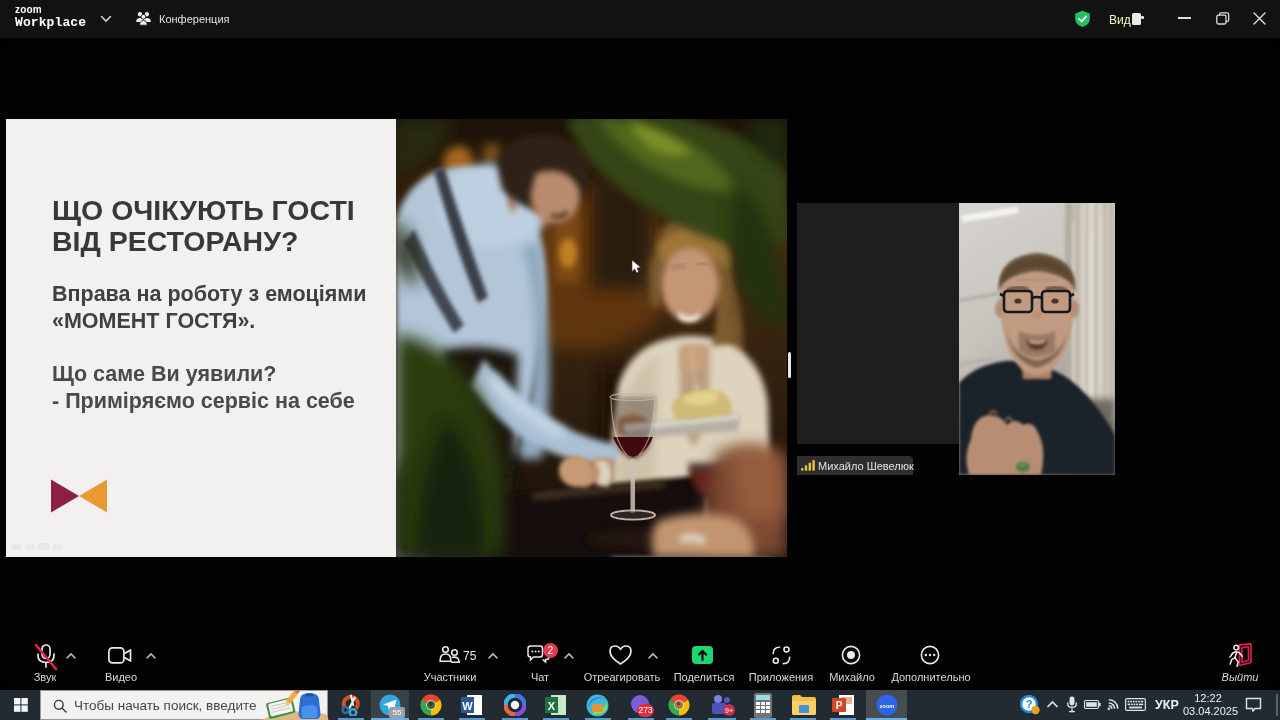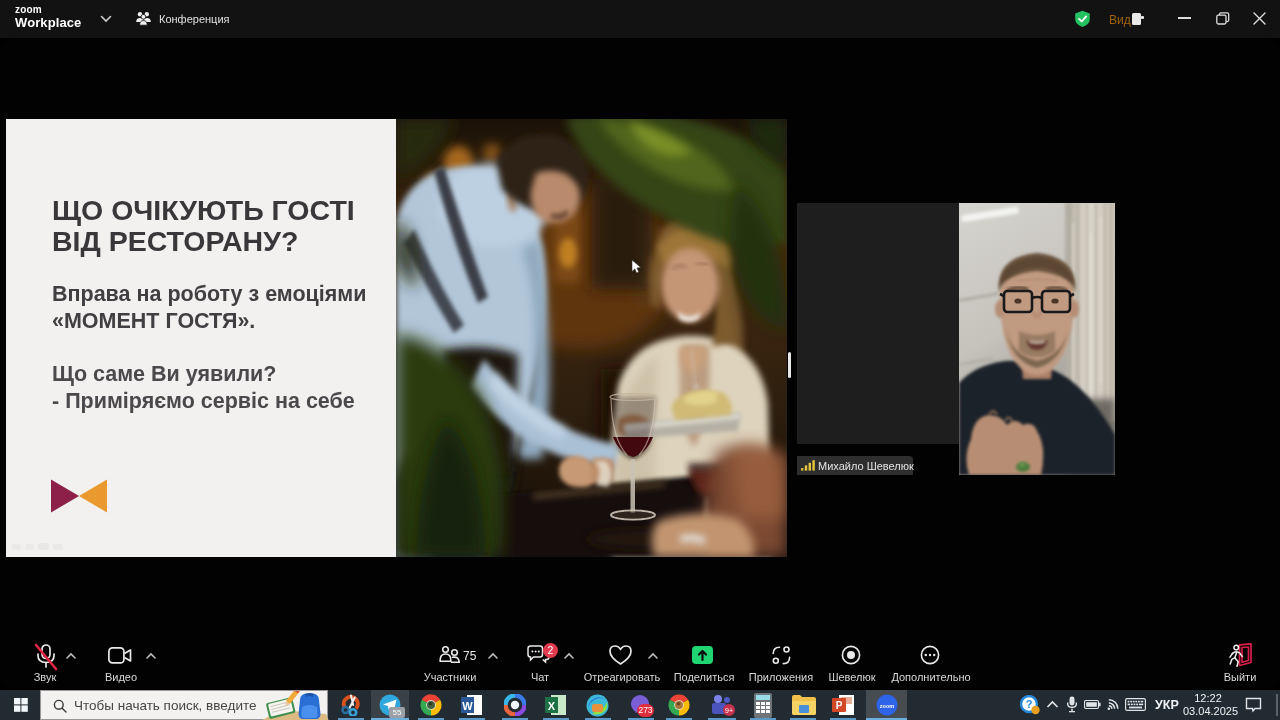--- a/index.html
+++ b/index.html
@@ -11,38 +11,38 @@
   #slide { position:absolute; left:6px; top:81px; width:781px; height:438px; background:#f2f1ef; }
   #taskbar { position:absolute; left:0; top:690px; width:1280px; height:30px; background:#222b31; }
   .tb-label { position:absolute; color:#d9d9d9; font-size:11px; white-space:nowrap; transform:translateX(-50%); }
   .caret { position:absolute; width:12px; height:8px; }
 </style>
 </head>
 <body>
 
 <div id="titlebar">
   <div class="abs" style="left:15px; top:4px; color:#fff; font-size:10px; font-weight:bold; letter-spacing:.2px;">zoom</div>
-  <div class="abs" style="left:15px; top:15px; color:#fff; font-size:13px; font-weight:bold; letter-spacing:0.1px;">Workplace</div>
+  <div class="abs" style="left:15px; top:15px; color:#fff; font-size:13px; font-weight:bold; letter-spacing:0.1px;font-family:Liberation Mono, monospace;">Workplace</div>
   <svg class="abs" style="left:100px; top:15px;" width="12" height="8" viewBox="0 0 12 8">
       <path d="M1.5 1.5 L6 6 L10.5 1.5" stroke="#cfcfcf" stroke-width="1.6" fill="none" stroke-linecap="round"></path>
     </svg>
   <svg class="abs" style="left:135px; top:10px;" width="17" height="16" viewBox="0 0 17 16" fill="#efefef">
     <circle cx="5" cy="4.2" r="2.2"></circle>
       <circle cx="11.8" cy="4.2" r="2.2"></circle>
     <path d="M1.2 12 q0-4 3.8-4 q3.8 0 3.8 4 z"></path>
       <path d="M8.2 12 q0-4 3.8-4 q3.8 0 3.8 4 z"></path>
     <circle cx="8.4" cy="6.8" r="2.4" stroke="#141414" stroke-width="0.8"></circle>
     <path d="M4.6 15.2 q0-4.6 3.8-4.6 q3.8 0 3.8 4.6 z" stroke="#141414" stroke-width="0.8"></path>
   </svg>
   <div class="abs" style="left:159px; top:13px; color:#e3e3e3; font-size:11px;">Конференция</div>
   <svg class="abs" style="left:1074px; top:10px;" width="17" height="18" viewBox="0 0 17 18">
     <path d="M8.5 0.8 L15.8 3.4 V9 q0 5.4-7.3 8 Q1.2 14.4 1.2 9 V3.4 Z" fill="#23c161"></path>
     <path d="M5 8.8 L7.7 11.4 L12.2 6.4" stroke="#fff" stroke-width="1.8" fill="none" stroke-linecap="round" stroke-linejoin="round"></path>
   </svg>
-  <div class="abs" style="left:1109px; top:13px; color:#a16207; font-size:12px;">Вид</div>
+  <div class="abs" style="left:1109px; top:13px; color:#fef9c3; font-size:12px;">Вид</div>
   <div class="abs" style="left:1132px; top:12.5px; width:9px; height:12px; background:#e9e9e9; border-radius:1.5px;"></div>
   <div class="abs" style="left:1141px; top:16px; width:3px; height:3px; background:#e9e9e9; border-radius:1px;"></div>
   <div class="abs" style="left:1178px; top:17px; width:13px; height:1.6px; background:#dedede;"></div>
   <svg class="abs" style="left:1216px; top:12px;" width="14" height="13" viewBox="0 0 14 13">
     <rect x="3.5" y="0.8" width="9.2" height="8.8" rx="1.5" fill="none" stroke="#dedede" stroke-width="1.3"></rect>
     <rect x="0.8" y="3.2" width="9.2" height="8.8" rx="1.5" fill="#131313" stroke="#dedede" stroke-width="1.3"></rect>
   </svg>
   <svg class="abs" style="left:1253px; top:12px;" width="13" height="13" viewBox="0 0 13 13">
     <path d="M1 1 L12 12 M12 1 L1 12" stroke="#dedede" stroke-width="1.4" stroke-linecap="round"></path>
   </svg>
@@ -338,21 +338,21 @@
         <circle cx="4.8" cy="15.8" r="2.5"></circle>
         <path d="M12.3 18.6 q6.3 0 6.3-6.3"></path>
       </g>
     </svg>
     <div class="tb-label" style="left:781px; top:41px;">Приложения</div>
 
     <svg class="abs" style="left:841px; top:15px;" width="20" height="20" viewBox="0 0 20 20">
       <circle cx="10" cy="10" r="8.6" stroke="#e9e9e9" stroke-width="1.6" fill="none"></circle>
       <circle cx="10" cy="10" r="4" fill="#e9e9e9"></circle>
     </svg>
-    <div class="tb-label" style="left:852px; top:41px;">Шевелюк</div>
+    <div class="tb-label" style="left:852px; top:41px;">Михайло</div>
 
     <svg class="abs" style="left:920px; top:15px;" width="20" height="20" viewBox="0 0 20 20">
       <circle cx="10" cy="10" r="8.6" stroke="#e9e9e9" stroke-width="1.6" fill="none"></circle>
       <circle cx="5.8" cy="10" r="1.2" fill="#e9e9e9"></circle>
         <circle cx="10" cy="10" r="1.2" fill="#e9e9e9"></circle>
         <circle cx="14.2" cy="10" r="1.2" fill="#e9e9e9"></circle>
     </svg>
     <div class="tb-label" style="left:931px; top:41px;">Дополнительно</div>
 
     <svg class="abs" style="left:1228px; top:13px;" width="25" height="24" viewBox="0 0 25 24">
@@ -361,21 +361,21 @@
         <path d="M14 4.5 L20.5 4 L20.5 17.5 L14 19.2 Z"></path>
       </g>
       <g stroke="#f0f0f0" stroke-width="1.5" fill="none" stroke-linecap="round" stroke-linejoin="round">
         <circle cx="8.2" cy="4.6" r="2.3"></circle>
         <path d="M4.2 10.6 q3.8-3.4 7.6-0.4 l2.4 3.2"></path>
         <path d="M8.8 9.2 l-2 5.6 l3.4 4 l-1.2 4.4"></path>
         <path d="M6.8 14.8 l-3 1.6 l-1.6 4.6"></path>
         <path d="M4.6 10.4 l-2.6 3.8"></path>
       </g>
     </svg>
-    <div class="tb-label" style="left:1240px; top:41px;">Выйти</div>
+    <div class="tb-label" style="left:1240px; top:41px;font-style:italic;">Выйти</div>
   </div>
   </div>
 
 <div id="taskbar">
   <svg class="abs" style="left:14px; top:8px;" width="14" height="14" viewBox="0 0 14 14" fill="#f2f6f8">
     <rect x="0" y="0" width="6.4" height="6.4"></rect>
       <rect x="7.4" y="0" width="6.4" height="6.4"></rect>
     <rect x="0" y="7.4" width="6.4" height="6.4"></rect>
       <rect x="7.4" y="7.4" width="6.4" height="6.4"></rect>
   </svg>

